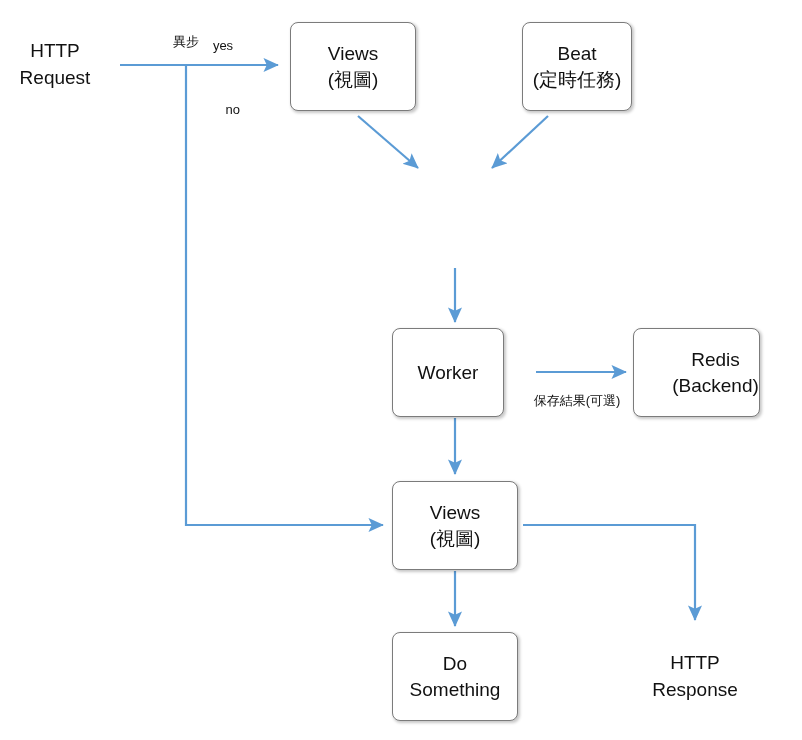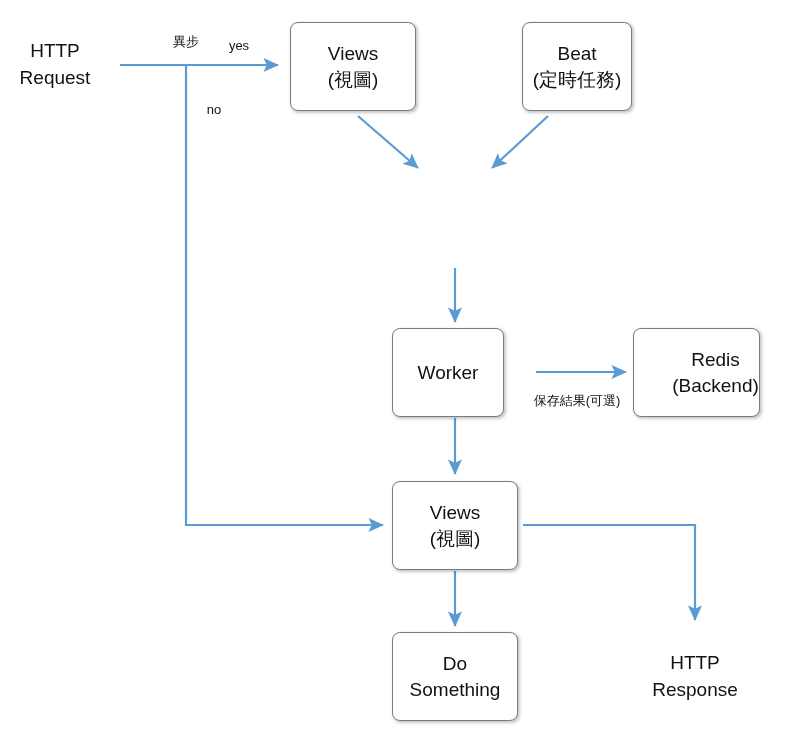--- a/index.html
+++ b/index.html
@@ -119,23 +119,23 @@
     <span>Request</span>
   </div>
 
   <div class="freetext big" style="left:630px; top:650px; width:130px;">
     <span>HTTP</span><br>
     <span>Response</span>
   </div>
 
   <div class="edge-label cjk" style="left:150px; top:33px; width:72px;">異步</div>
 
-  <div class="edge-label" style="left:212px; top:38px; width:54px;">yes</div>
+  <div class="edge-label" style="left:196px; top:38px; width:54px;">yes</div>
 
-  <div class="edge-label" style="left:196px; top:102px; width:36px; text-align:center;">no</div>
+  <div class="edge-label" style="left:204px; top:102px; width:36px; text-align:right;">no</div>
 
   <div class="edge-label cjk" style="left:512px; top:392px; width:130px;">保存結果(可選)</div>
 
   <div class="node" style="left:290px; top:22px; width:126px; height:89px;">
     <span>Views</span>
     <span class="line2">(視圖)</span>
   </div>
 
   <div class="node" style="left:522px; top:22px; width:110px; height:89px;">
     <span>Beat</span>

